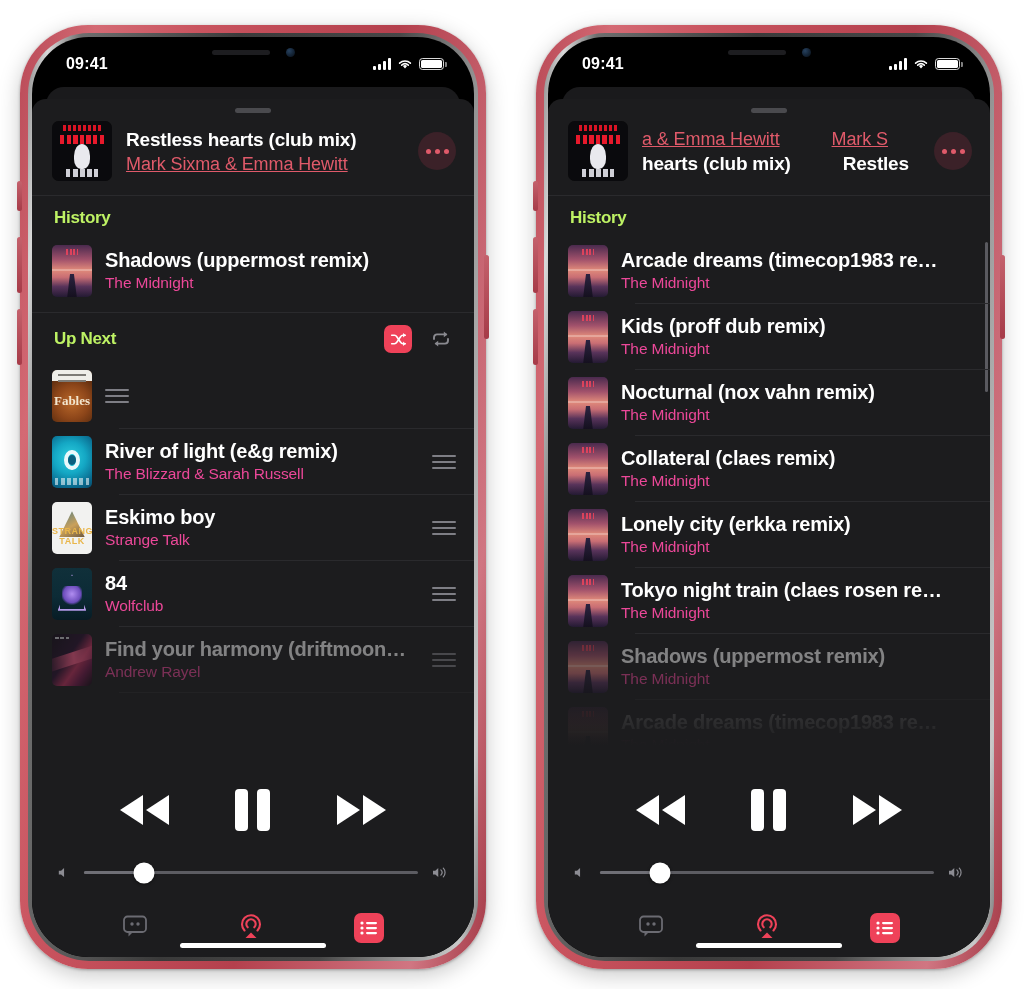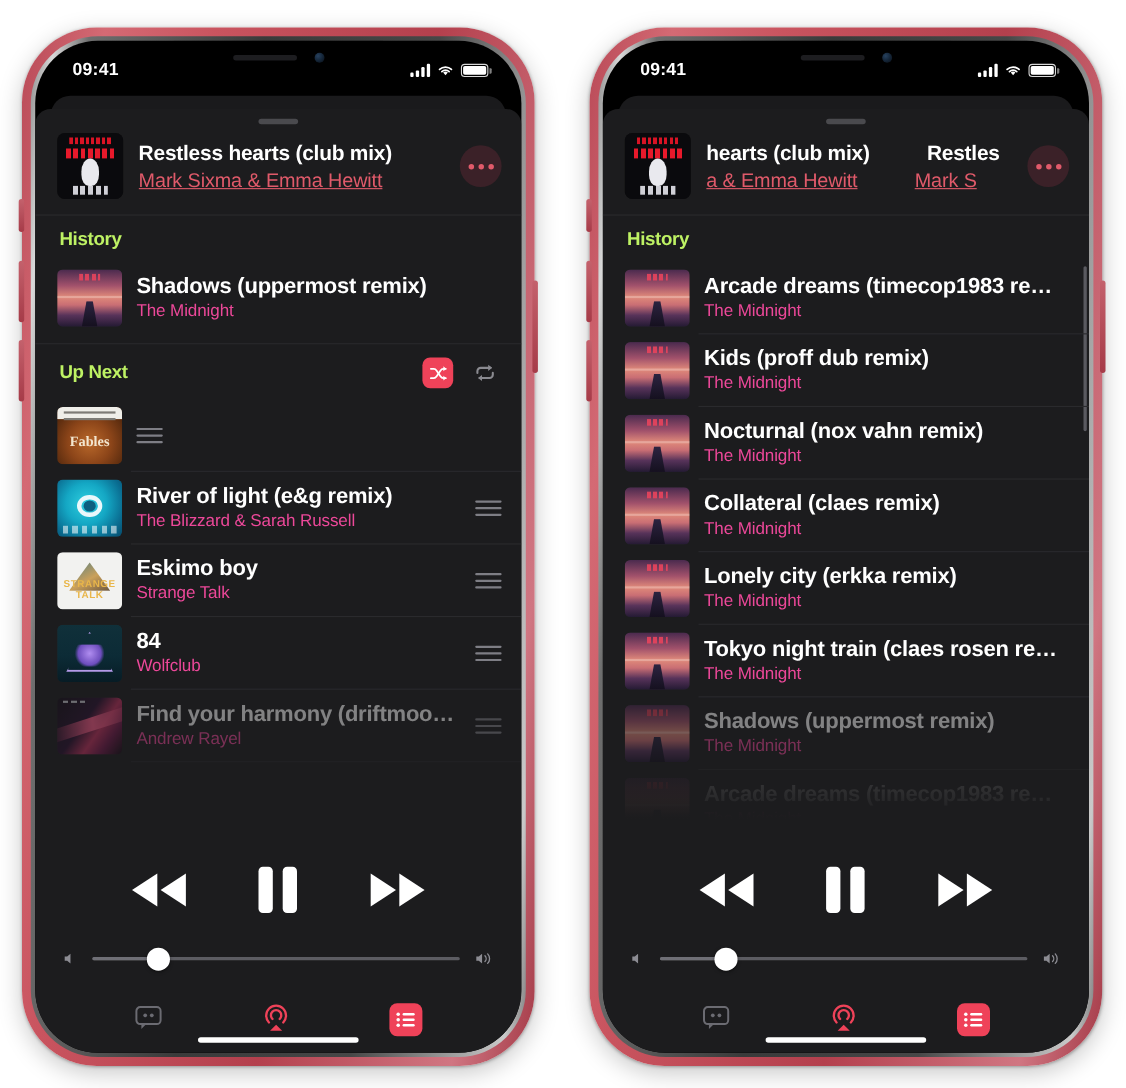--- a/index.html
+++ b/index.html
@@ -164,21 +164,21 @@
     display: flex; align-items: center; gap: 13px;
     padding: 7px 18px 7px 20px;
     position: relative;
   }
   .track::after {
     content:''; position:absolute; left: 87px; right: 0; bottom: 0;
     height: 1px; background: #2a2a2d;
   }
   .track.nosep::after { display: none; }
   .tk-art {
-    width: 59px; height: 52px; border-radius: 5px; flex: 0 0 auto;
+    width: 40px; height: 52px; border-radius: 5px; flex: 0 0 auto;
     overflow: hidden; background: #222;
   }
   .tk-meta { flex: 1 1 auto; min-width: 0; }
   .tk-title {
     color: #fff; font-size: 20px; letter-spacing: -.2px;
     white-space: nowrap; overflow: hidden; text-overflow: ellipsis;
     line-height: 23px;
     font-weight: bold;
   }
   .tk-artist {
@@ -615,26 +615,26 @@
             <div class="art">
               <div class="aa aa-restless">
                   <div class="rl1"></div>
                   <div class="rl2"></div>
                   <div class="rf"></div>
                   <div class="rb"></div>
                 </div>
             </div>
             <div class="np-text">
               <div class="np-row">
+                <div class="np-artist" style="color:#e05a6a">a &amp; Emma Hewitt</div>
+                <div class="np-artist" style="color:#e05a6a">Mark S</div>
+              </div>
+              <div class="np-row">
                 <div class="np-title">hearts (club mix)</div>
                 <div class="np-title">Restles</div>
-              </div>
-              <div class="np-row">
-                <div class="np-artist" style="color:#e05a6a">a &amp; Emma Hewitt</div>
-                <div class="np-artist" style="color:#e05a6a">Mark S</div>
               </div>
             </div>
             <div class="more-btn" style="background:#3b2128">
               <span></span>
               <span></span>
               <span></span>
             </div>
           </div>
 
           <div class="sec-head">

